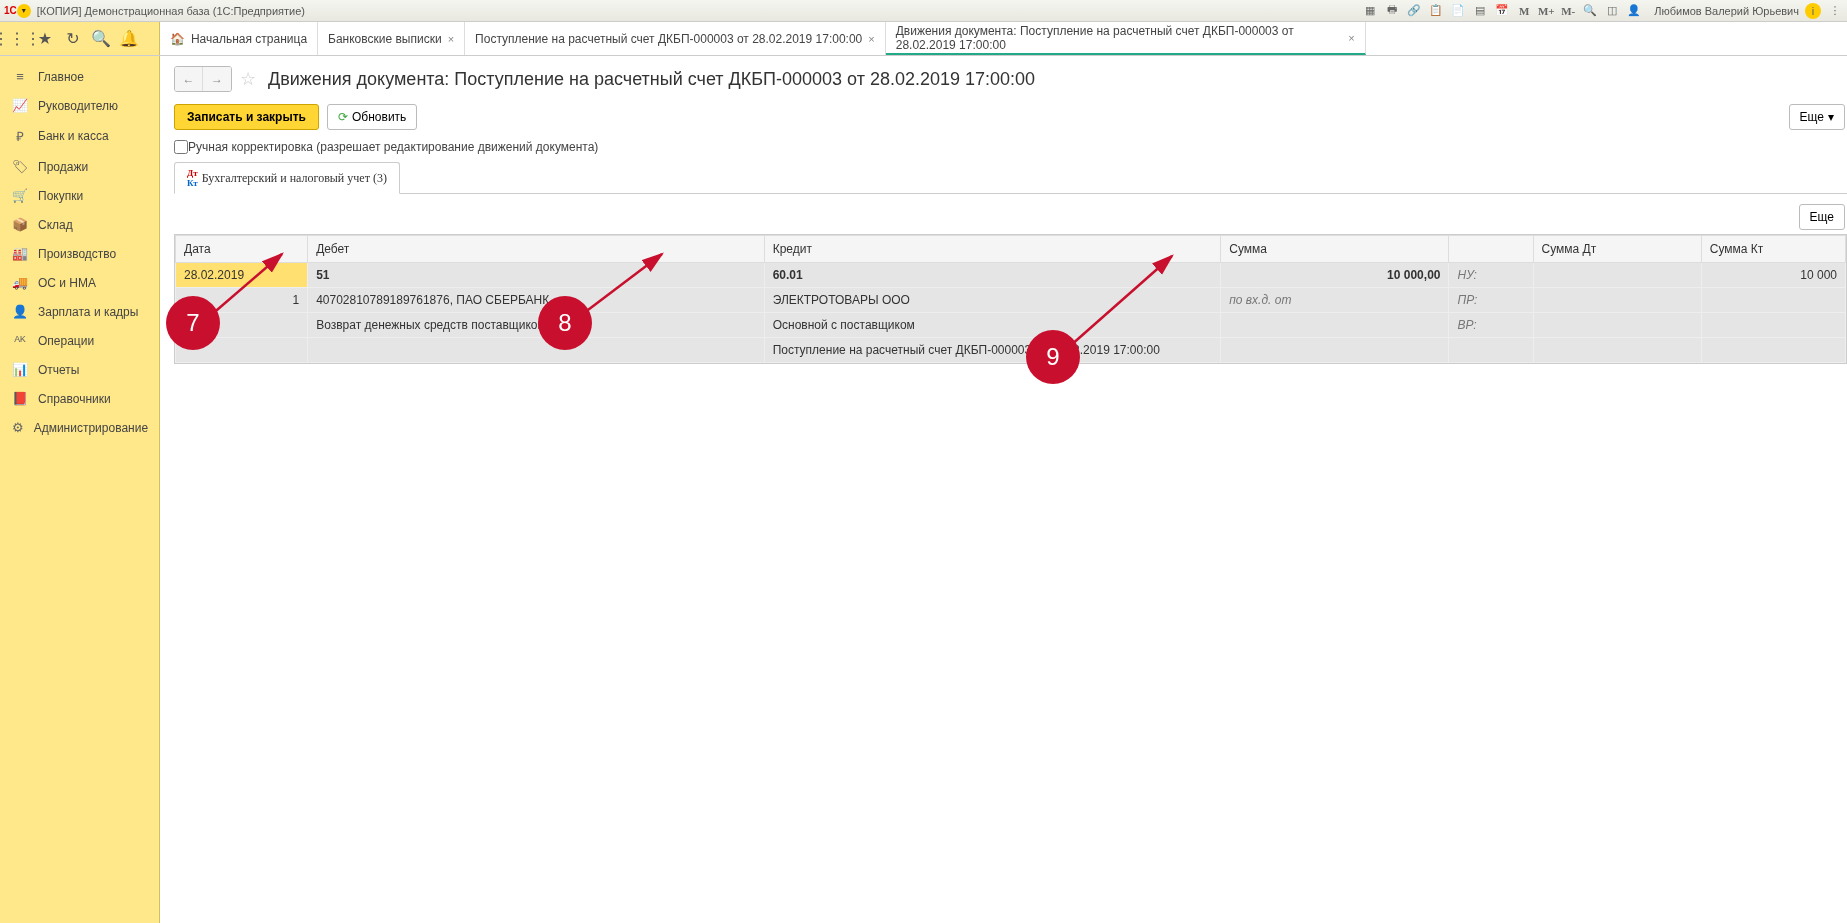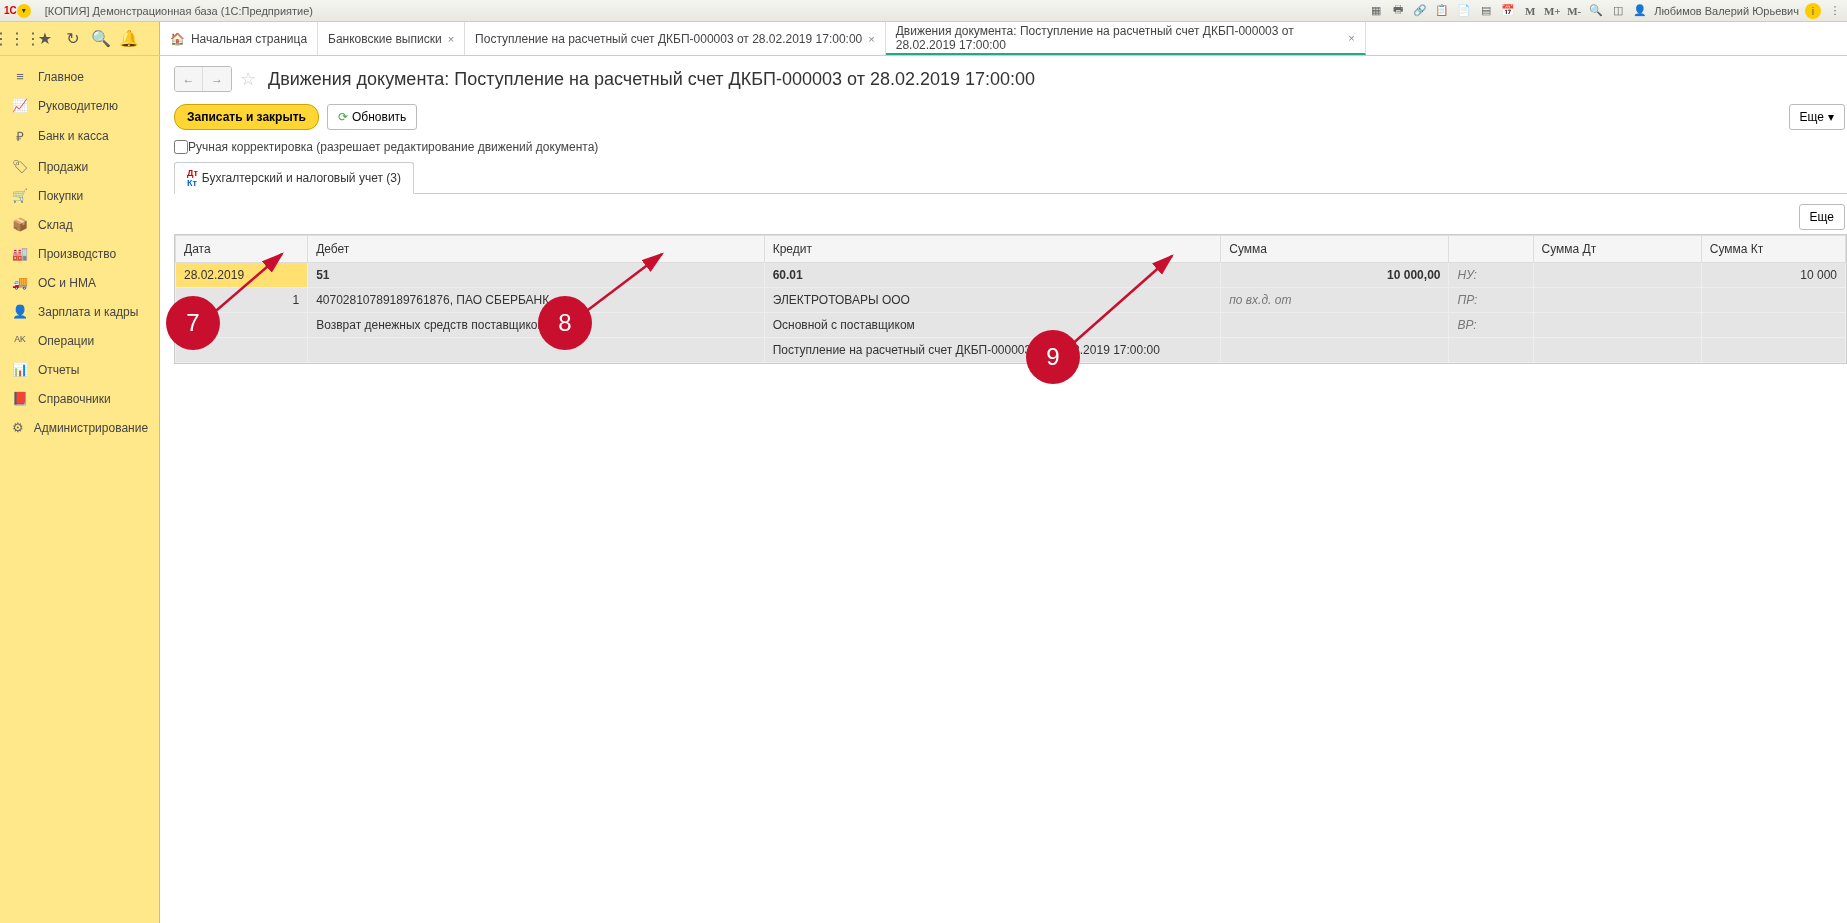--- a/index.html
+++ b/index.html
@@ -2,25 +2,25 @@
 <html><head>
 <meta charset="utf-8">
 <style>
 * { box-sizing: border-box; margin: 0; padding: 0; }
 body { font-family: Arial, sans-serif; font-size: 12px; color: #333; background: #fff; overflow: hidden; width: 1847px; height: 923px; }
 
 
 .titlebar { height: 22px; background: linear-gradient(#f5f5f0, #e8e8e0); border-bottom: 1px solid #ccc; display: flex; align-items: center; padding: 0 4px; font-size: 11px; }
 .titlebar .logo-1c { color: #d00; font-weight: bold; font-size: 10px; }
 .titlebar .dd-btn { width: 14px; height: 14px; background: #ffcc00; border-radius: 50%; margin-right: 6px; display: flex; align-items: center; justify-content: center; font-size: 8px; }
-.titlebar .title { color: #555; flex: 1; margin-left: 8px; }
+.titlebar .title { color: #555; flex: 1; }
 .titlebar .tb-icons { display: flex; gap: 6px; align-items: center; }
 .titlebar .tb-icon { width: 16px; height: 16px; display: flex; align-items: center; justify-content: center; color: #666; font-size: 11px; }
 .titlebar .tb-m { font-family: 'Times New Roman', serif; font-weight: bold; }
-.titlebar .user { color: #555; margin-left: 0; }
+.titlebar .user { color: #555; margin-left: 6px; }
 
 
 .toolbar-row { height: 34px; background: #fff; border-bottom: 1px solid #ccc; display: flex; align-items: stretch; }
 .toolbar-left { width: 160px; background: #ffe88a; display: flex; align-items: center; gap: 2px; padding: 0 4px; border-right: 1px solid #d0c060; }
 .tb-btn { width: 26px; height: 26px; display: flex; align-items: center; justify-content: center; color: #555; font-size: 16px; cursor: pointer; }
 .tabs { display: flex; align-items: stretch; flex: 1; }
 .tab { display: flex; align-items: center; padding: 0 10px; border-right: 1px solid #ddd; font-size: 12px; color: #444; cursor: pointer; position: relative; max-width: 480px; }
 .tab.active { border-bottom: 2px solid #2a8; }
 .tab .close-x { margin-left: 6px; color: #888; font-size: 11px; }
 .tab .home-ico { margin-right: 6px; color: #666; }
@@ -33,30 +33,30 @@
 
 .content { flex: 1; padding: 10px 0 0 14px; position: relative; overflow: hidden; }
 .hdr-row { display: flex; align-items: center; gap: 8px; margin-bottom: 12px; }
 .nav-btns { display: flex; border: 1px solid #bbb; border-radius: 3px; overflow: hidden; }
 .nav-btn { width: 28px; height: 24px; display: flex; align-items: center; justify-content: center; background: #f5f5f5; color: #888; cursor: pointer; border-right: 1px solid #ddd; }
 .nav-btn:last-child { border-right: none; }
 .star-ico { width: 20px; font-size: 18px; color: #ccc; }
 .page-title { font-size: 18px; color: #333; }
 
 .action-row { display: flex; align-items: center; gap: 8px; margin-bottom: 10px; }
-.btn-primary { background: #ffd633; border: 1px solid #cca300; padding: 5px 12px; font-weight: bold; font-size: 12px; border-radius: 12px; cursor: pointer; }
+.btn-primary { background: #ffd633; border: 1px solid #cca300; padding: 5px 12px; font-weight: bold; font-size: 12px; border-radius: 3px; cursor: pointer; }
 .btn-secondary { background: #fff; border: 1px solid #bbb; padding: 5px 10px; font-size: 12px; border-radius: 3px; cursor: pointer; display: flex; align-items: center; gap: 4px; }
 .btn-right { margin-left: auto; margin-right: 2px; }
 .refresh-ico { color: #4a4; }
 
 .chk-row { display: flex; align-items: center; margin-bottom: 8px; font-size: 12px; color: #444; }
 .chk-row input { width: 14px; height: 14px; }
 
 .doc-tabs { display: flex; border-bottom: 1px solid #ccc; }
-.doc-tab { border: 1px solid #ccc; border-bottom: 1px solid #fff; margin-bottom: -1px; padding: 5px 12px; font-size: 12px; display: flex; align-items: center; gap: 4px; background: #fff; border-radius: 3px 3px 0 0; }
+.doc-tab { border: 1px solid #ccc; border-bottom: 1px solid #fff; margin-bottom: -1px; padding: 5px 12px; font-size: 12px; display: flex; align-items: center; gap: 4px; background: #fff; border-radius: 3px 3px 0 0; font-family: Liberation Serif, serif; }
 .dtk { font-size: 9px; font-weight: bold; }
 .dtk .dt { color: #c00; }
 .dtk .kt { color: #06c; }
 
 .more-row { display: flex; justify-content: flex-end; margin: 10px 2px 4px 0; }
 
 .grid-wrap { border: 1px solid #ccc; margin-right: 0; }
 .grid { width: 100%; border-collapse: collapse; font-size: 12px; table-layout: fixed; }
 .grid th { background: #f5f5f5; border: 1px solid #ddd; padding: 6px 8px; text-align: left; font-weight: normal; color: #333; font-size: 12px; }
 .grid td { border: 1px solid #eee; padding: 5px 8px; vertical-align: top; }

